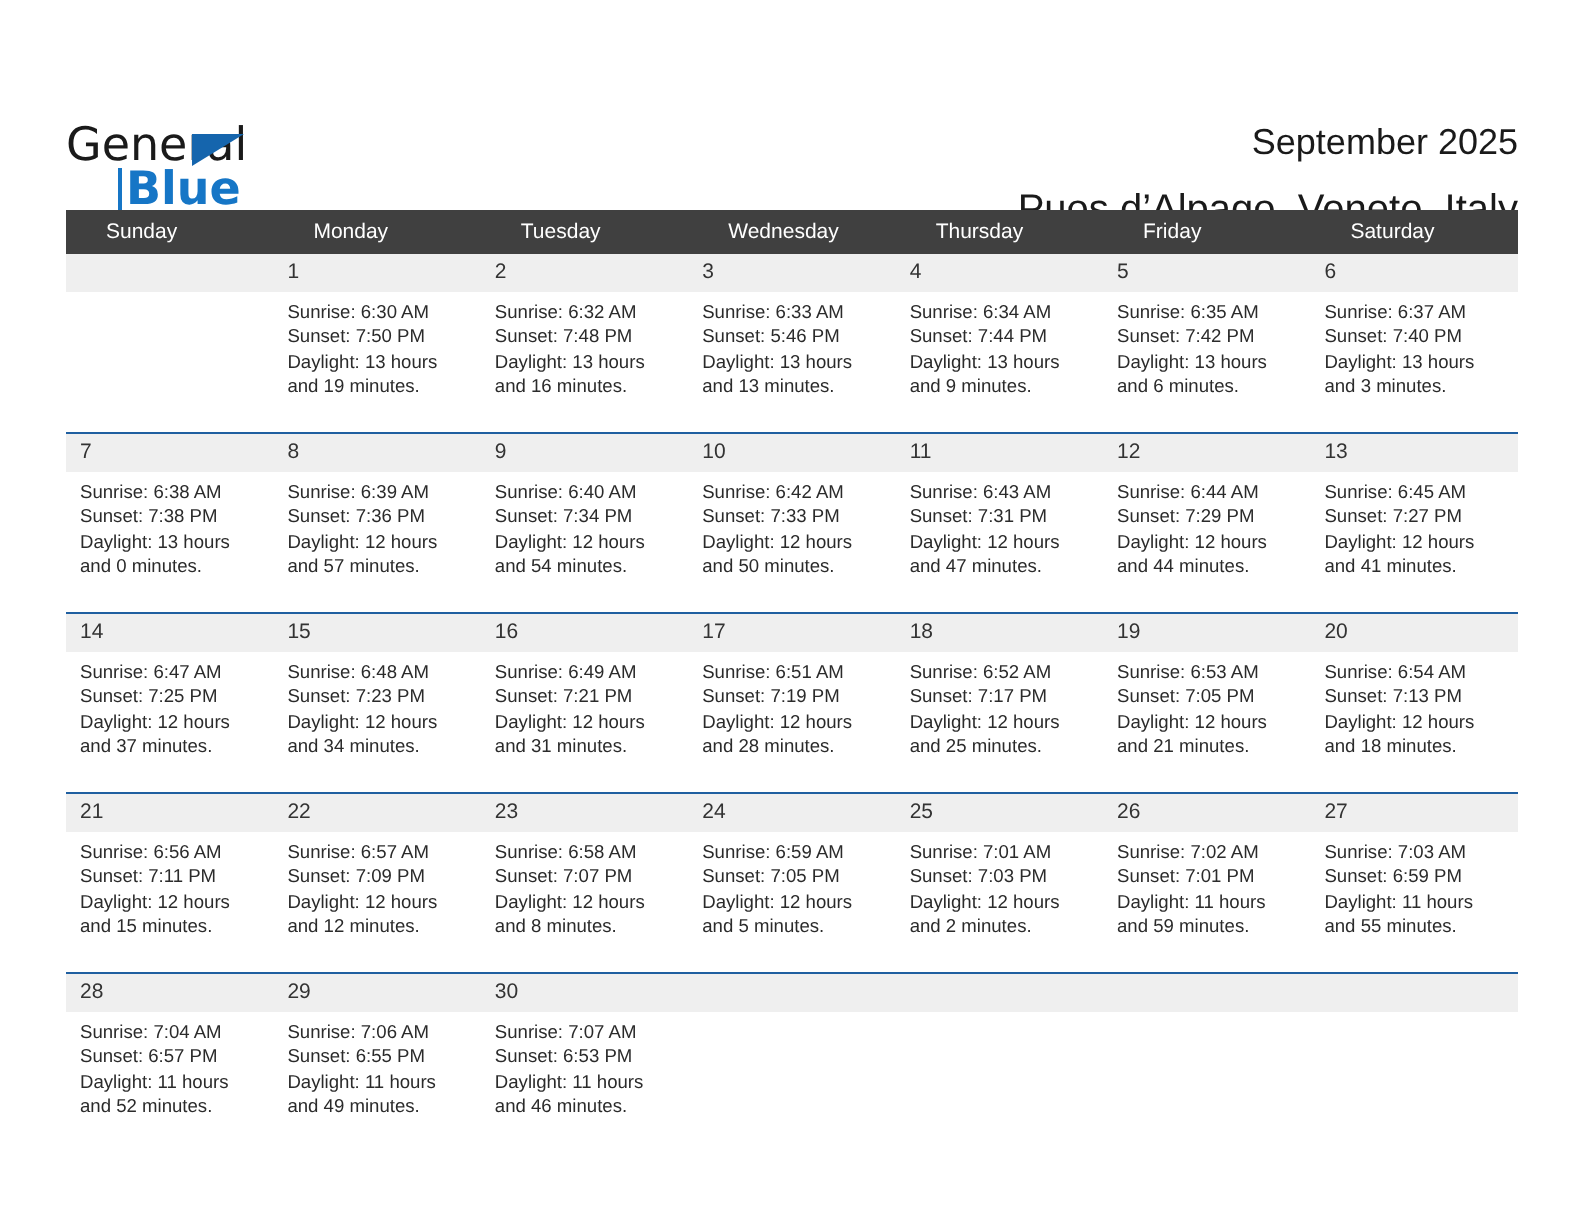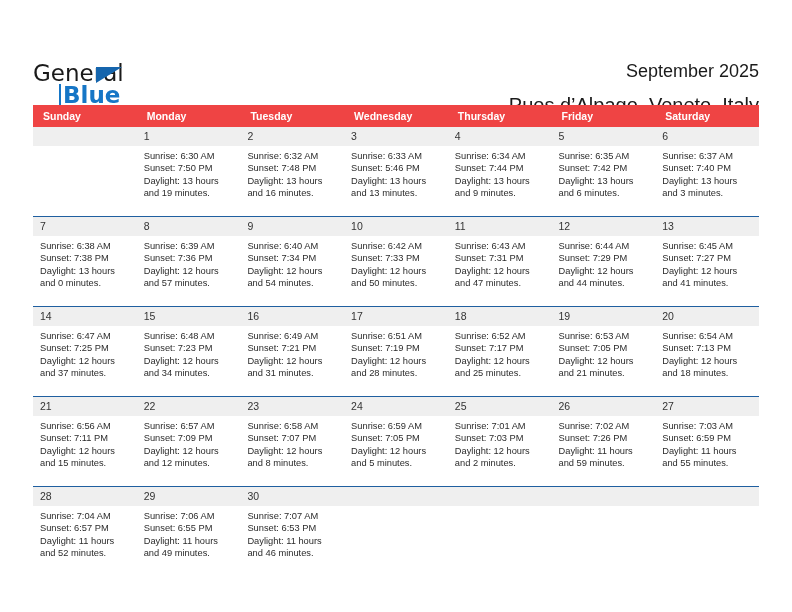--- a/index.html
+++ b/index.html
@@ -98,26 +98,26 @@
     position: absolute;
     left: 33px;
     top: 105px;
     width: 726px;
     border-collapse: collapse;
     table-layout: fixed;
   }
   .calendar col { width: 103.71px; }
 
   .dow-row th {
-    background: #ef4444;
+    background: #404040;
     color: #ffffff;
     font-size: 10.5px;
-    font-weight: bold;
+    font-weight: normal;
     text-align: left;
-    padding: 5px 0 5px 10px;
+    padding: 5px 0 5px 20px;
     height: 11px;
     border: none;
   }
 
   .week-row td {
     vertical-align: top;
     padding: 0;
     border-top: 1.3px solid #1f5fa0;
     height: 89px;
     background: #ffffff;
@@ -417,21 +417,21 @@
               <div>Sunrise: 7:01 AM</div>
               <div>Sunset: 7:03 PM</div>
               <div>Daylight: 12 hours</div>
               <div>and 2 minutes.</div>
             </div>
           </td>
           <td>
             <div class="daynum">26</div>
             <div class="details">
               <div>Sunrise: 7:02 AM</div>
-              <div>Sunset: 7:26 PM</div>
+              <div>Sunset: 7:01 PM</div>
               <div>Daylight: 11 hours</div>
               <div>and 59 minutes.</div>
             </div>
           </td>
           <td>
             <div class="daynum">27</div>
             <div class="details">
               <div>Sunrise: 7:03 AM</div>
               <div>Sunset: 6:59 PM</div>
               <div>Daylight: 11 hours</div>

